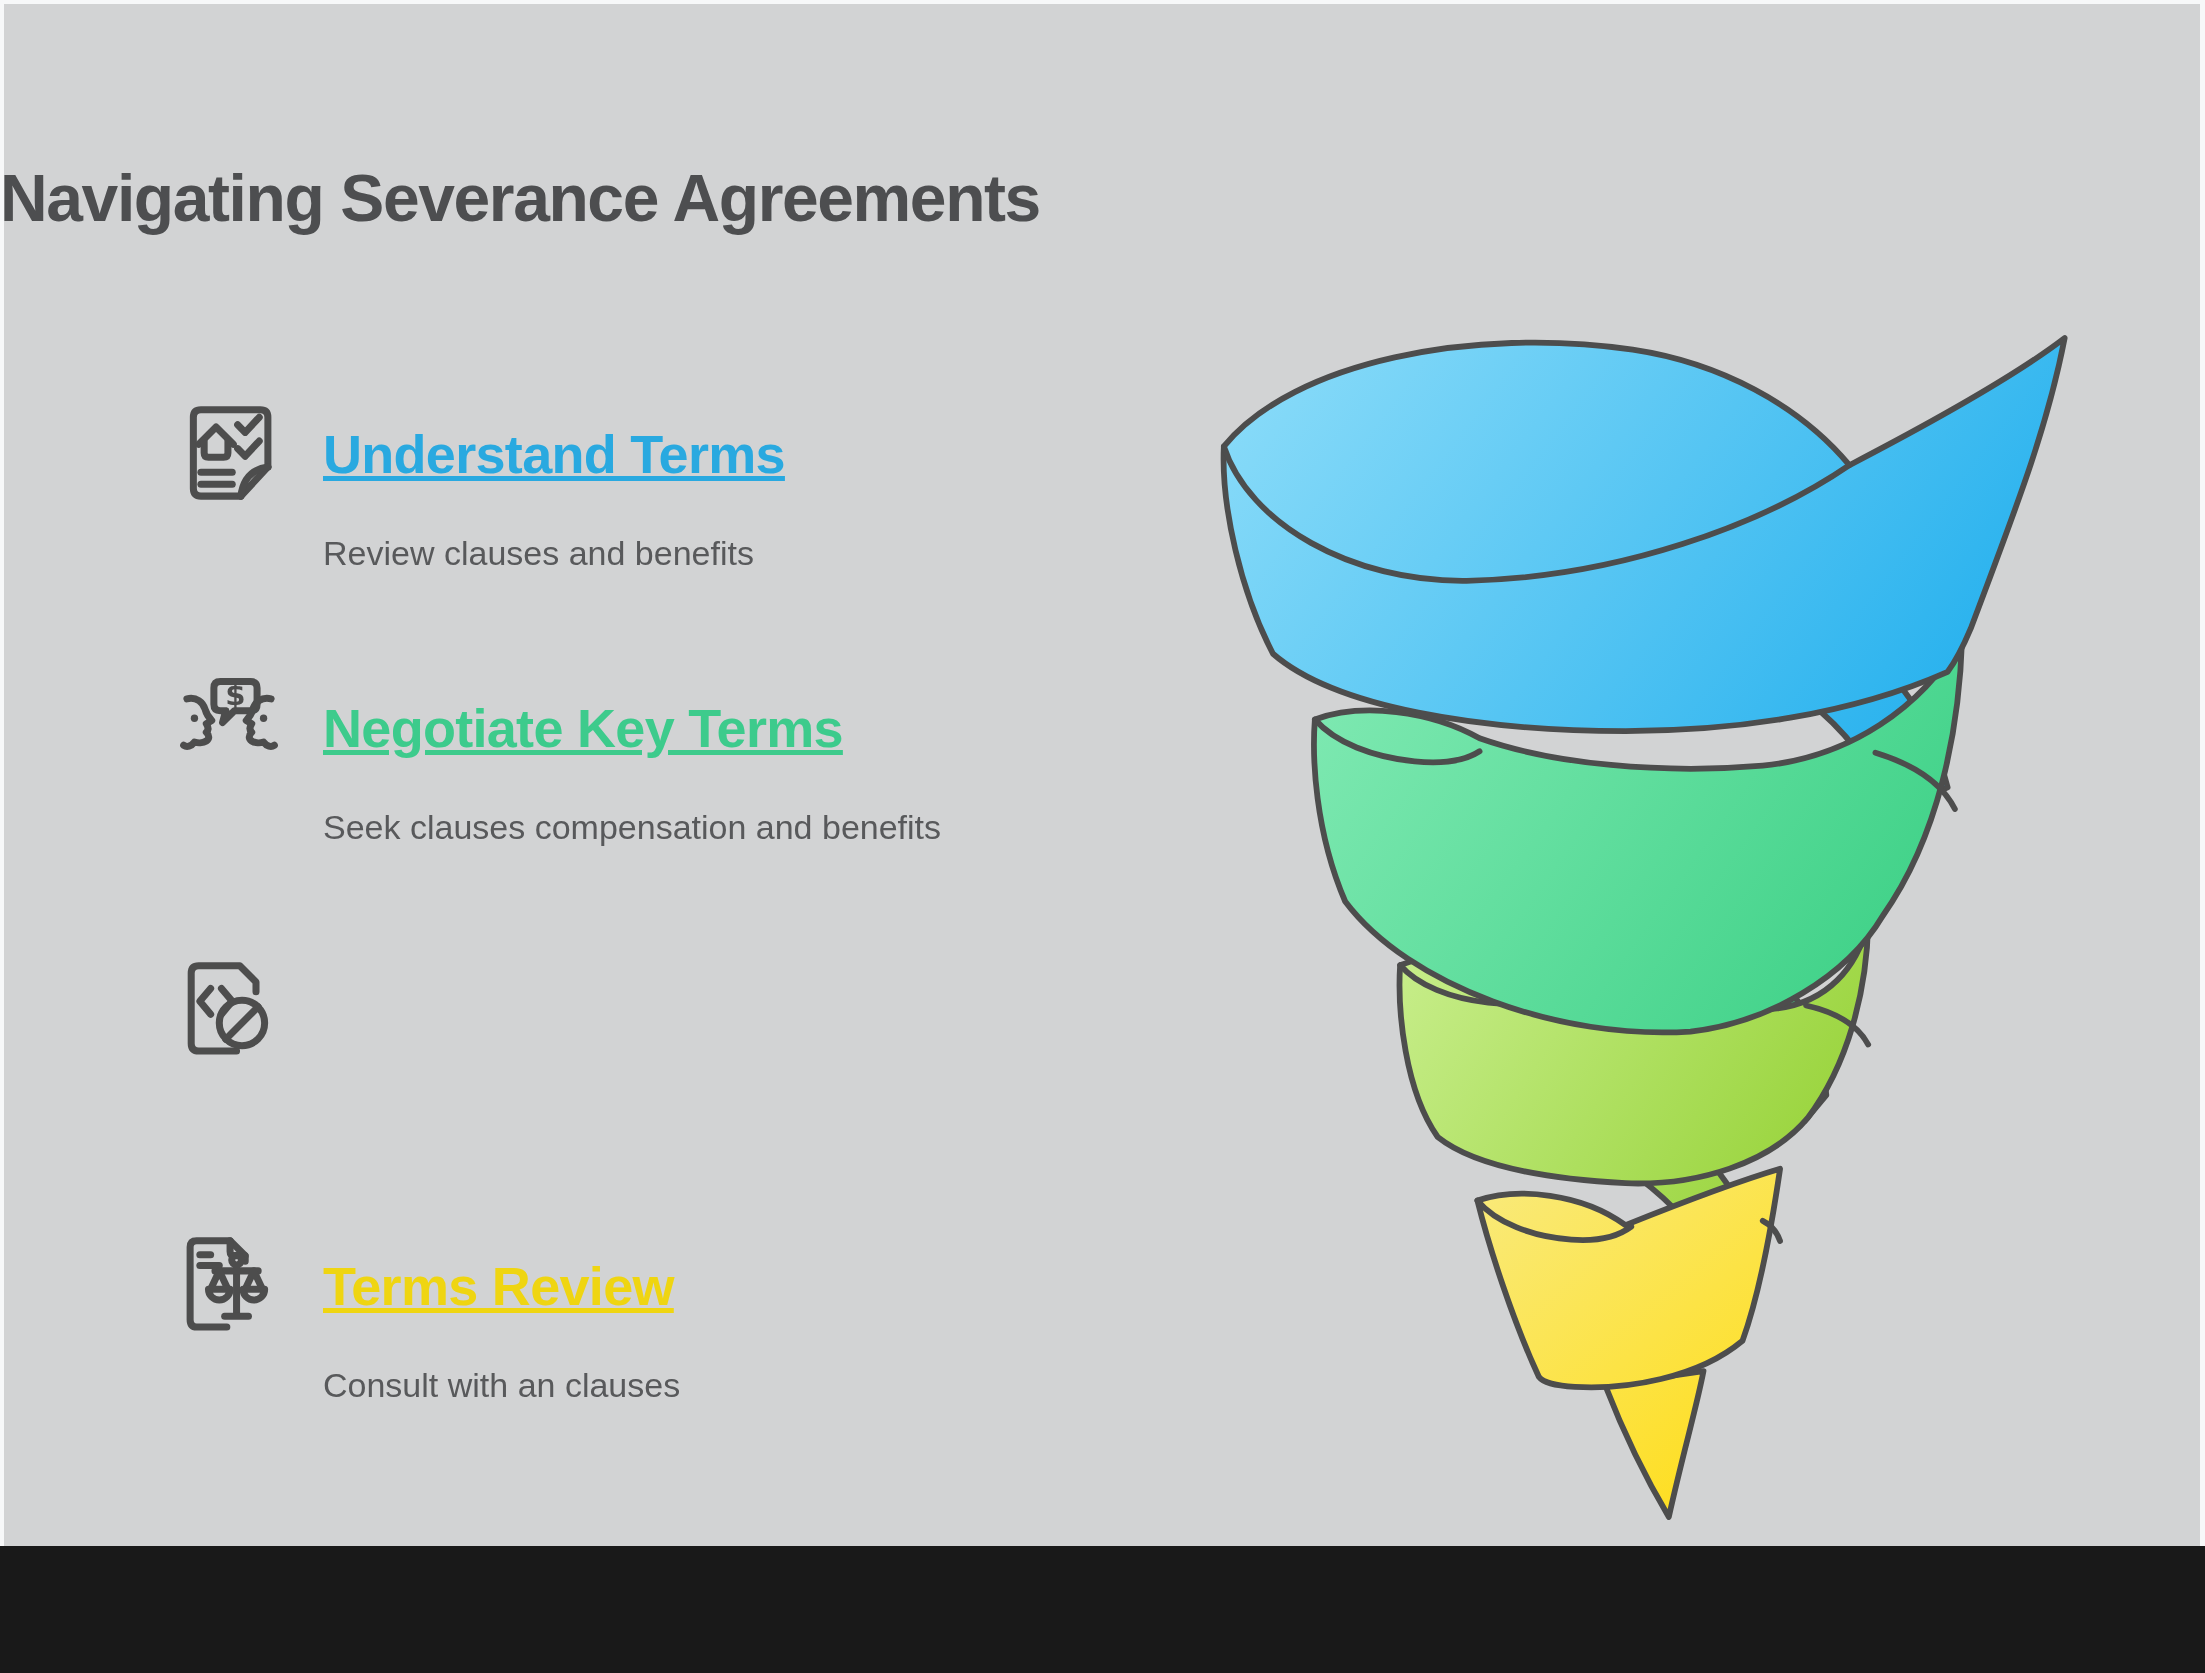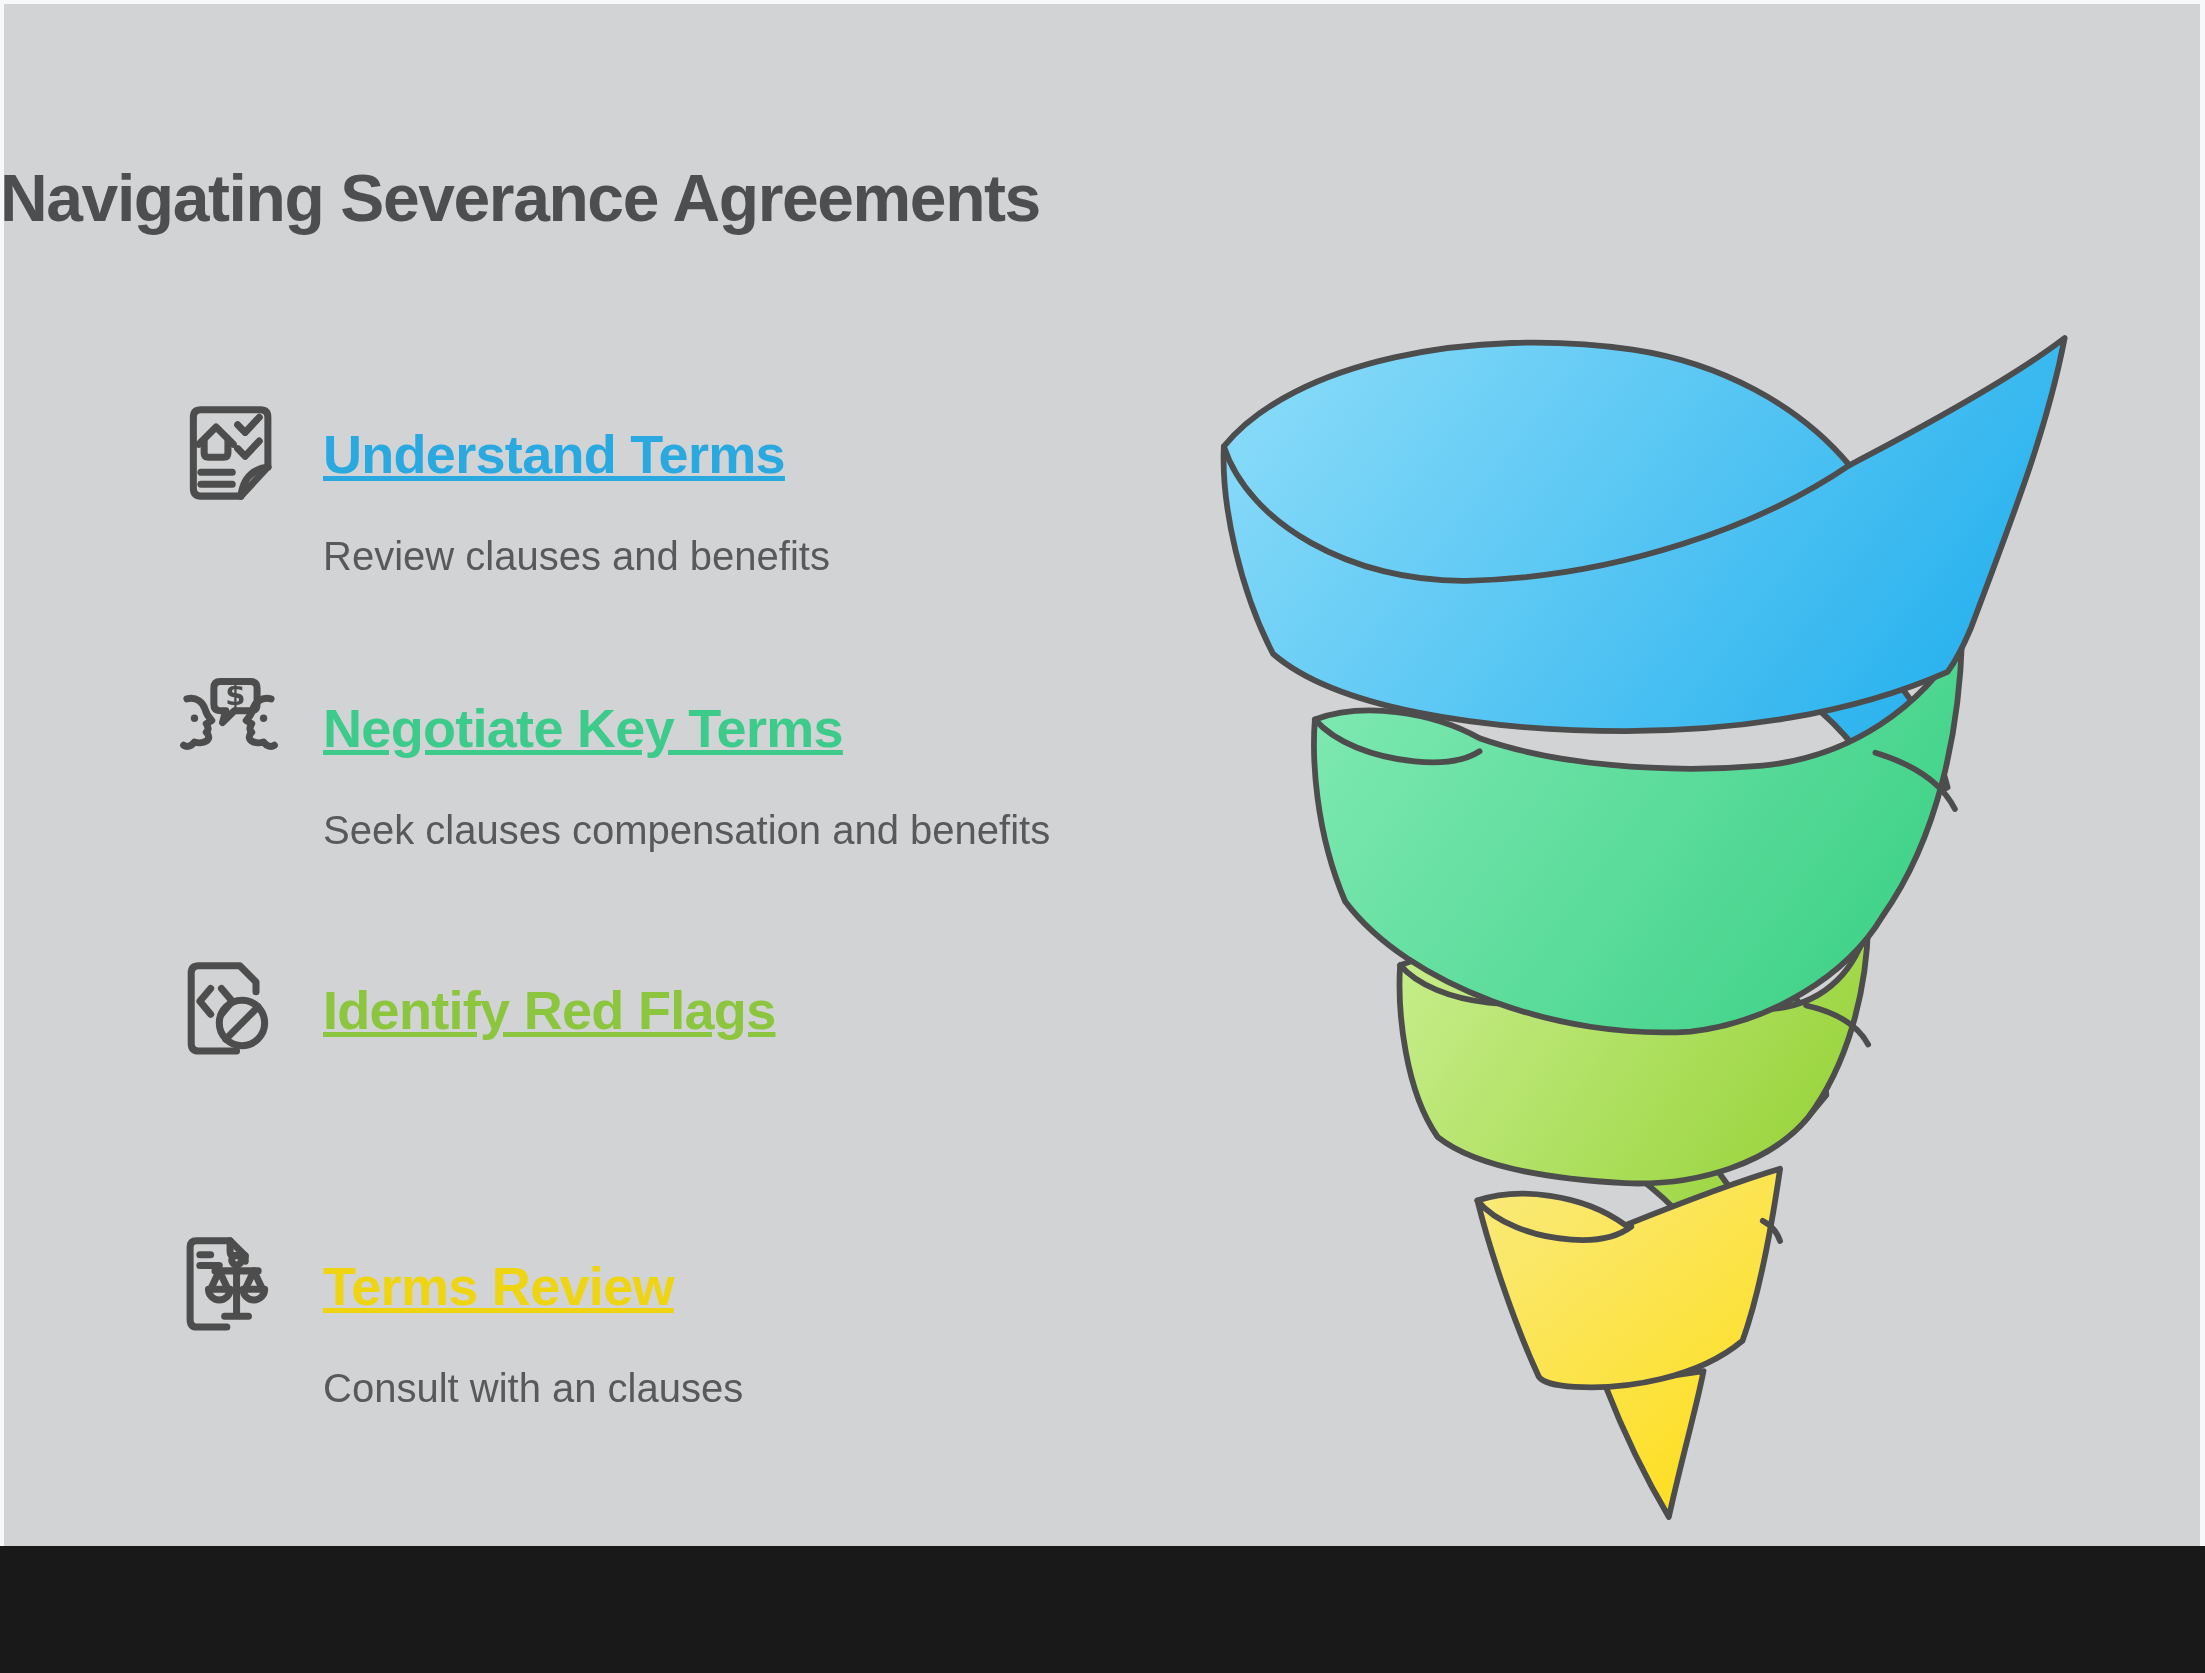--- a/index.html
+++ b/index.html
@@ -24,21 +24,21 @@
   .step{position:absolute;left:175px;width:1084px;height:108px;}
   .step-icon{position:absolute;left:0;top:0;width:108px;height:108px;}
   .step-icon svg{width:108px;height:108px;display:block;}
   .step-title{
     position:absolute;left:148px;top:0;height:108px;
     display:flex;align-items:center;
     font-size:54px;font-weight:bold;letter-spacing:-0.7px;white-space:nowrap;text-decoration:underline;
   }
   .step-desc{
     position:absolute;left:148px;top:134px;
-    font-size:40px;color:#58595B;white-space:nowrap;
+    font-size:34px;color:#58595B;white-space:nowrap;
   }
   #step-1{top:400px;} #step-2{top:674px;} #step-3{top:956px;} #step-4{top:1232px;}
   .funnel{position:absolute;left:0;top:0;width:2205px;height:1673px;}
   .funnel path{stroke:#4D4D4D;stroke-width:8;stroke-linejoin:round;stroke-linecap:round;}
   .funnel .line{fill:none;}
   .icon-stroke{stroke:#4D4D4D;stroke-width:6.5;fill:none;stroke-linecap:round;stroke-linejoin:round;}
   .icon-fill{fill:#4D4D4D;stroke:none;}
   .icon-dollar{font-family:"DejaVu Sans","Liberation Sans",sans-serif;font-weight:bold;font-size:27px;fill:#4D4D4D;}
 </style>
 </head>
@@ -153,21 +153,20 @@
 <div class="step" id="step-3">
   <div class="step-icon">
     <svg viewBox="0 0 100 100">
       <path class="icon-stroke" d="M57 88 H22 Q15 88 15 81 V16 Q15 9 22 9 H60 L75 24 V33"></path>
       <path class="icon-stroke" d="M33 30 L23 42 L33 54"></path>
       <path class="icon-stroke" d="M43 30 L53 42 L43 54"></path>
       <circle class="icon-stroke" cx="62" cy="62" r="21"></circle>
       <path class="icon-stroke" d="M47 77 L77 47"></path>
     </svg>
   </div>
-  <div class="step-title" style="color: rgb(140, 198, 63);">Identify Red Flags</div>
 </div>
 
 <div class="step" id="step-4">
   <div class="step-icon">
     <svg viewBox="0 0 100 100">
       <path class="icon-stroke" d="M48 88 H20 Q14 88 14 81 V14 Q14 8 20 8 H51 L65 22 V27"></path>
       <path class="icon-stroke" d="M51 8 V18 Q51 22 55 22 H65"></path>
       <path class="icon-stroke" d="M23 21 H33"></path>
       <path class="icon-stroke" d="M23 31 H41"></path>
       <path class="icon-stroke" d="M57 31 V77"></path>

